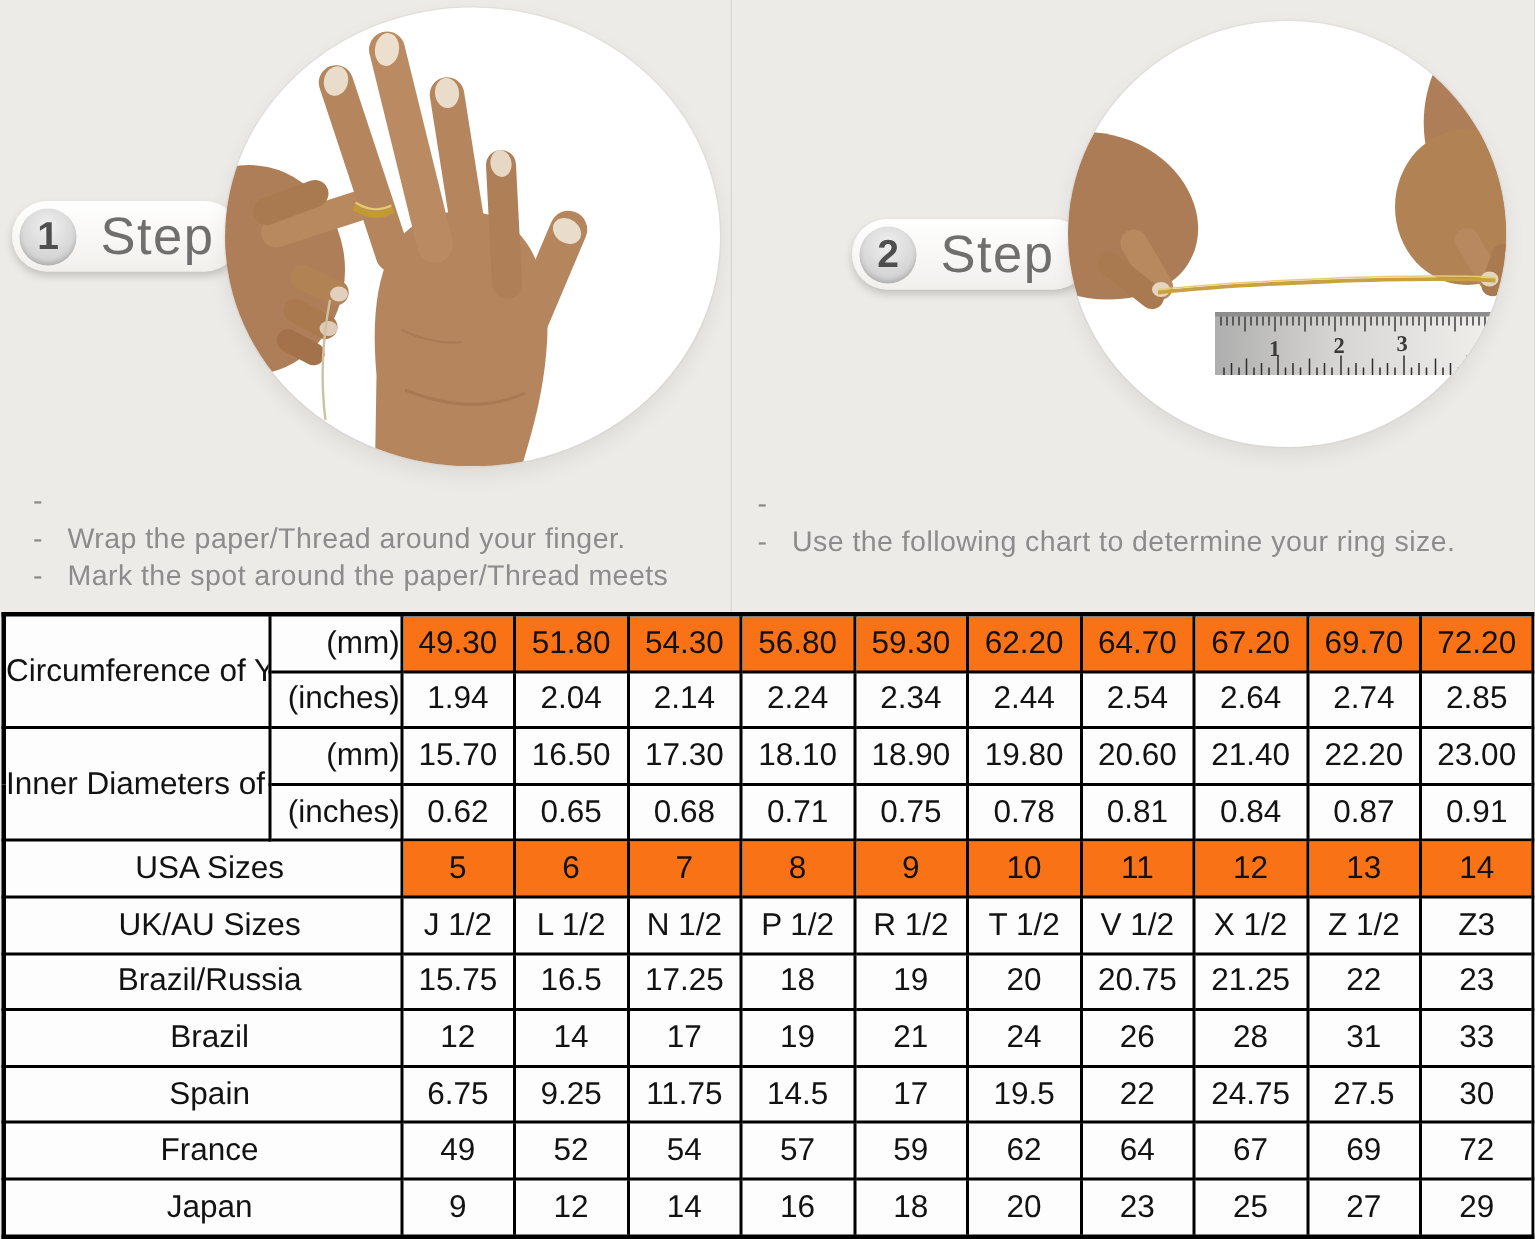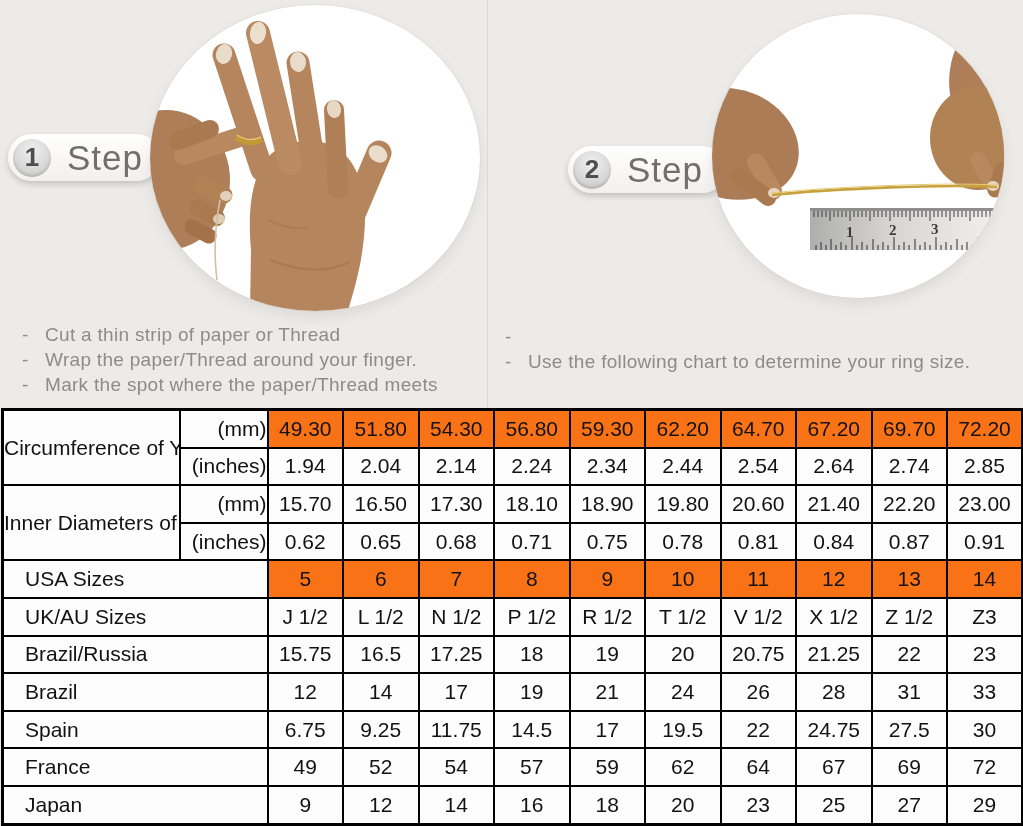--- a/index.html
+++ b/index.html
@@ -35,21 +35,21 @@
   .i2{left:505px;top:324px;}
 
   
   .size-table{position:absolute;left:1px;top:408px;border-collapse:collapse;table-layout:fixed;
               width:1020px;background:#fff;border:3px solid #000;color:#121212;}
   .size-table td{border:2px solid #000;height:35.6px;padding:0;text-align:center;
                  font-size:21px;background:#fdfdfd;overflow:hidden;white-space:nowrap;}
   .size-table td.shaded{background:#f97316;}
   .size-table td.rowlabel{font-size:21px;}
   .size-table td.rowlabel.center{text-align:center;line-height:27px;}
-  .size-table td.rowlabel.left{text-align:left;padding-left:21px;}
+  .size-table td.rowlabel.left{text-align:center;padding-left:9px;}
   .size-table td.unit{text-align:right;padding-left:6px;}
   .size-table tr.pair-second td{border-top-width:1px;}
 </style>
 </head>
 <body>
 
 <div id="app">
   <div class="vdivider"></div>
 
   <div class="badge b1">
@@ -91,29 +91,28 @@
       </g>
 
       <path d="M86,133 q13,9 26,2" stroke="#c39b33" stroke-width="4" fill="none"></path>
       <path d="M87,130 q12,8 24,2" stroke="#e6c96a" stroke-width="1.5" fill="none"></path>
     </svg>
   </div>
 
   <ul class="instr i1">
       <li>
         <span class="dash">-</span>
-        <span>Cut a thin strip of paper or Thread</span>
       </li>
       <li>
         <span class="dash">-</span>
         <span>Wrap the paper/Thread around your finger.</span>
       </li>
       <li>
         <span class="dash">-</span>
-        <span>Mark the spot where the paper/Thread meets</span>
+        <span>Mark the spot around the paper/Thread meets</span>
       </li>
     </ul>
 
   <div class="badge b2">
     <span class="badge-num">2</span>
     <span class="badge-label">Step</span>
   </div>
 
   <div class="photo-circle c2">
     <svg viewBox="0 0 292 284">

